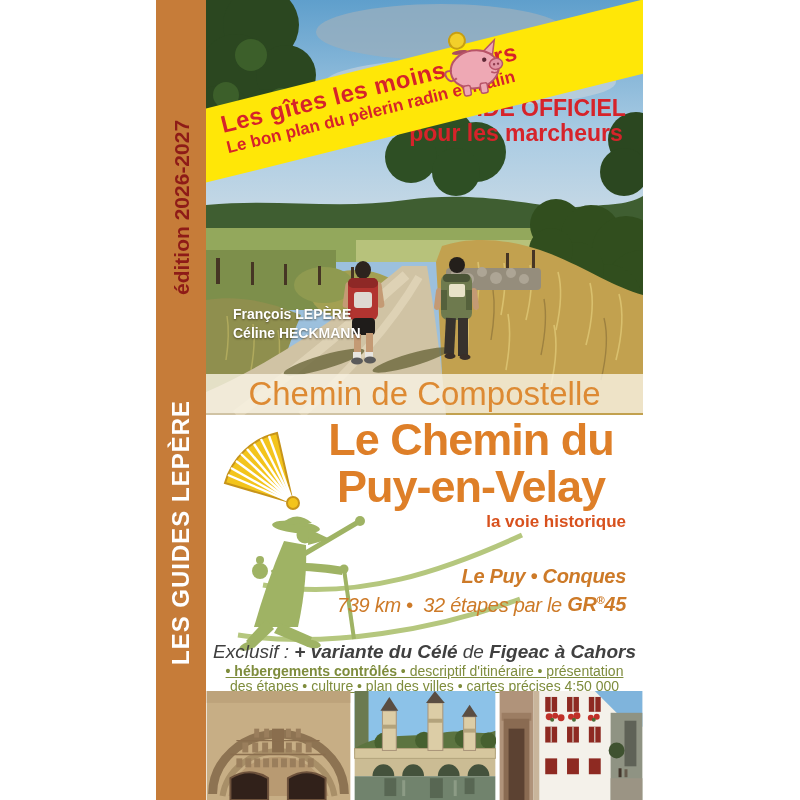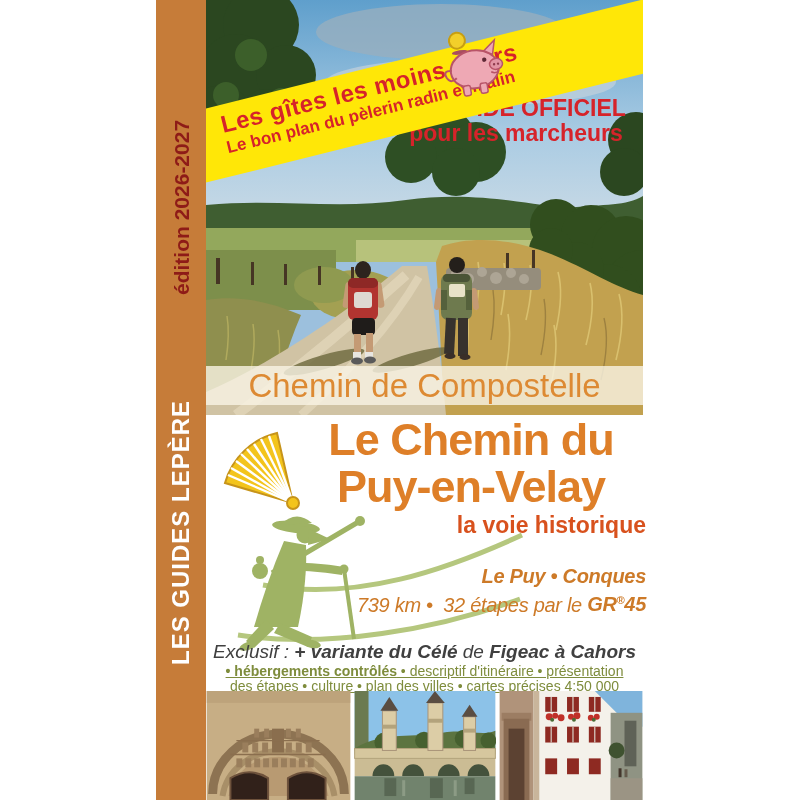--- a/index.html
+++ b/index.html
@@ -23,29 +23,29 @@
   .promo-banner{position:absolute;left:-10px;top:112px;width:492px;height:72px;background:#ffe707;
     transform:rotate(-14deg);transform-origin:left center;z-index:4;box-sizing:border-box;
     padding:7px 0 0 30px;}
   .promo-l1{font-size:24px;font-weight:bold;color:#d6232a;letter-spacing:.5px;line-height:1.1;}
   .promo-l2{font-size:17px;font-weight:bold;color:#d6232a;line-height:1.15;margin-top:1px;}
   .pig{position:absolute;left:256px;top:-15px;width:66px;height:70px;transform:rotate(5deg);}
   .official{position:absolute;left:190px;top:96px;width:240px;z-index:3;text-align:center;
     font-size:23px;font-weight:bold;color:#d6232a;line-height:1.1;}
   .authors{position:absolute;left:27px;top:305px;z-index:3;font-size:14px;font-weight:bold;
     color:#ffffff;line-height:1.35;text-shadow:0 1px 2px rgba(40,30,10,.6);}
-  .series-band{position:absolute;left:0;top:366px;width:437px;height:39px;z-index:3;
+  .series-band{position:absolute;left:0;top:374px;width:437px;height:39px;z-index:3;
     background:rgba(249,244,229,.8);color:#dd8a33;font-size:33px;line-height:39px;text-align:center;}
 
   
-  .panel{position:absolute;left:50px;top:415px;width:437px;height:276px;background:#ffffff;padding-left:20px;}
+  .panel{position:absolute;left:50px;top:415px;width:437px;height:276px;background:#ffffff;}
   .shell{position:absolute;left:5px;top:6px;width:104px;height:96px;}
   .main-title{position:absolute;left:100px;top:2px;width:330px;text-align:center;
     font-size:45px;font-weight:bold;color:#de7f28;line-height:1.04;letter-spacing:-1px;}
-  .subtitle{position:absolute;right:17px;top:97px;font-size:23px;font-weight:bold;color:#d8511d;}
+  .subtitle{position:absolute;right:17px;top:97px;font-size:17px;font-weight:bold;color:#d8511d;}
   .pilgrim{position:absolute;left:2px;top:92px;width:320px;height:155px;}
   .route{position:absolute;right:17px;top:150px;text-align:right;font-style:italic;
     font-size:20px;font-weight:bold;color:#cd7a28;line-height:23.5px;letter-spacing:-.3px;}
   .route .r3{font-weight:normal;}
   .route .gr{font-weight:bold;margin-top:35px;}
   .route sup{font-size:11px;}
   .exclusive{position:absolute;left:0;top:226px;width:437px;text-align:center;font-style:italic;
     font-size:19px;color:#404040;}
   .exclusive .b{font-weight:bold;}
   .features{position:absolute;left:0;top:249px;width:437px;text-align:center;
@@ -225,20 +225,24 @@
             <path d="M11,40 Q2,38 5,46 Q8,53 15,48" stroke="#b85468" stroke-width="2" fill="none"></path>
           </svg>
         </div>
       </div>
 
       <div class="official">
         <div>LE GUIDE OFFICIEL</div>
         <div>pour les marcheurs</div>
       </div>
 
+      <div class="authors">
+        <div>François LEPÈRE</div>
+        <div>Céline HECKMANN</div>
+      </div>
 
       <div class="series-band">Chemin de Compostelle</div>
     </div>
 
     <div class="panel">
       <div class="shell">
         <svg width="104" height="96" viewBox="0 0 104 96">
           <path d="M82,82 L14,62 A71,71 0 0 1 66,12 Z" fill="#f3c41c" stroke="#c7941a" stroke-width="2"></path>
           <g stroke="#ffffff" stroke-width="2.4">
             <line x1="82" y1="82" x2="17" y2="54"></line>

